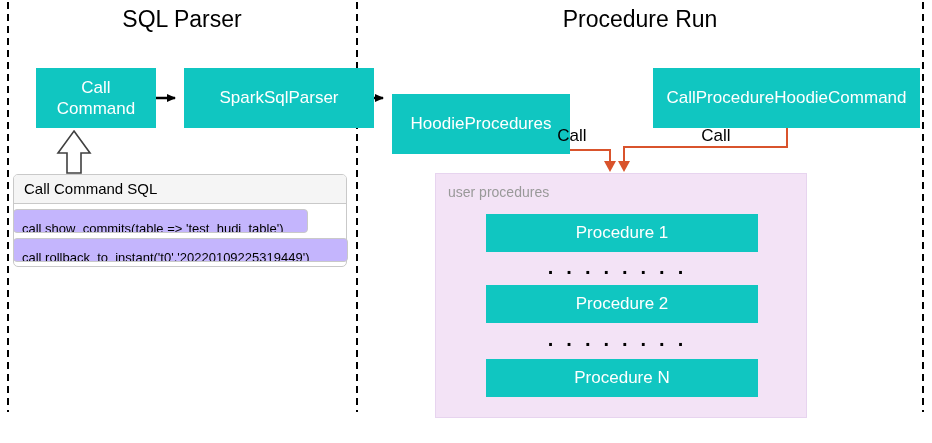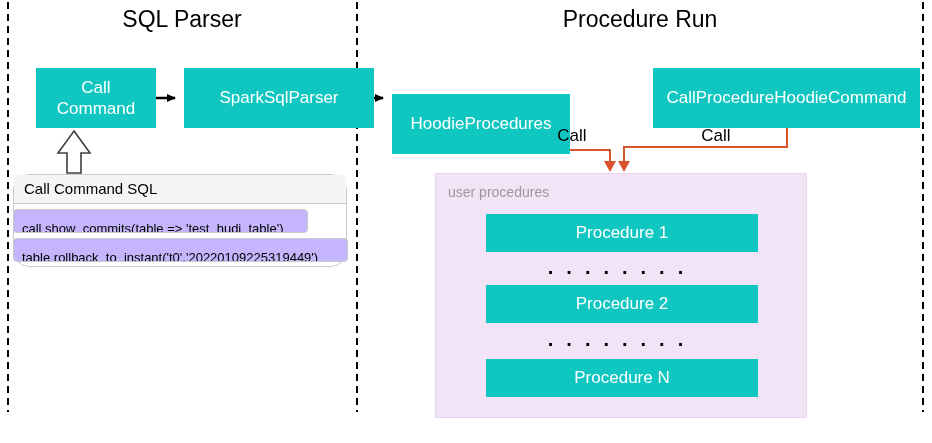--- a/index.html
+++ b/index.html
@@ -15,21 +15,21 @@
   #title-proc{left:357px;width:566px;}
   .node{position:absolute;background:var(--teal);color:#ffffff;display:flex;align-items:center;justify-content:center;text-align:center;font-size:17px;z-index:2;line-height:1.25;}
   #node-call-command{left:12px;top:68px;width:120px;height:60px;padding:0 8px;box-sizing:border-box;margin-left:24px;}
   #node-spark{left:184px;top:68px;width:190px;height:60px;}
   #node-hoodie{left:392px;top:68px;width:178px;height:60px;margin-top:26px;}
   #node-cphc{left:653px;top:68px;width:267px;height:60px;}
   .edge-label{position:absolute;top:126px;width:64px;text-align:center;font-size:17px;color:var(--black);z-index:3;}
   #label-build{left:540px;}
   #label-call{left:684px;}
   
-  #sql-panel{position:absolute;left:13px;top:174px;width:334px;height:93px;background:#ffffff;border:1px solid var(--panel-border);border-radius:16px;box-sizing:border-box;z-index:2;}
+  #sql-panel{position:absolute;left:13px;top:174px;width:334px;height:93px;background:#ffffff;border:1px solid var(--panel-border);border-radius:5px;box-sizing:border-box;z-index:2;}
   #sql-panel .hdr{height:28px;line-height:28px;background:var(--header-bg);border-bottom:1px solid var(--panel-border);border-radius:4px 4px 0 0;font-size:15px;color:#000;padding-left:10px;}
   .sql-row{position:absolute;left:-1px;height:24px;line-height:22px;background:#c4b5fd;border:1px solid var(--panel-border);border-radius:4px;box-sizing:border-box;font-size:13px;color:#000;padding:8px 8px;white-space:nowrap;overflow:hidden;}
   #sql-row-0{top:34px;width:295px;}
   #sql-row-1{top:63px;width:335px;}
   
   #user-procs{position:absolute;left:435px;top:173px;width:372px;height:245px;background:var(--purple-bg);border:1px solid var(--purple-border);box-sizing:border-box;z-index:2;padding-left:6px;}
   #user-procs .cap{position:absolute;left:12px;top:10px;font-size:14px;color:var(--gray-text);}
   .proc{position:absolute;left:50px;width:272px;height:38px;background:var(--teal);color:#fff;font-size:17px;display:flex;align-items:center;justify-content:center;}
   #proc-1{top:40px;} #proc-2{top:111px;} #proc-n{top:185px;}
   .dots{position:absolute;left:50px;width:272px;height:16px;text-align:center;font-size:20px;font-weight:900;letter-spacing:13px;line-height:10px;color:#000;}
@@ -81,21 +81,21 @@
   <div id="node-spark" class="node">SparkSqlParser</div>
   <div id="node-hoodie" class="node">HoodieProcedures</div>
   <div id="node-cphc" class="node">CallProcedureHoodieCommand</div>
 
   <div id="label-build" class="edge-label">Call</div>
   <div id="label-call" class="edge-label">Call</div>
 
   <div id="sql-panel">
     <div class="hdr">Call Command SQL</div>
     <div id="sql-row-0" class="sql-row">call show_commits(table =&gt; 'test_hudi_table')</div>
-    <div id="sql-row-1" class="sql-row">table rollback_to_instant('t0','20220109225319449')</div>
+    <div id="sql-row-1" class="sql-row">call rollback_to_instant('t0','20220109225319449')</div>
   </div>
 
   <div id="user-procs">
     <div class="cap">user procedures</div>
     <div id="proc-1" class="proc">Procedure 1</div>
     <div id="dots-1" class="dots">........</div>
     <div id="proc-2" class="proc">Procedure 2</div>
     <div id="dots-2" class="dots">........</div>
     <div id="proc-n" class="proc">Procedure N</div>
   </div>

